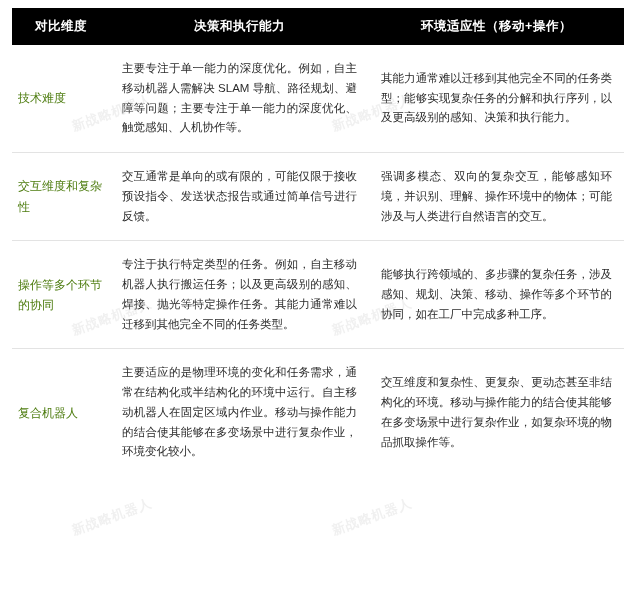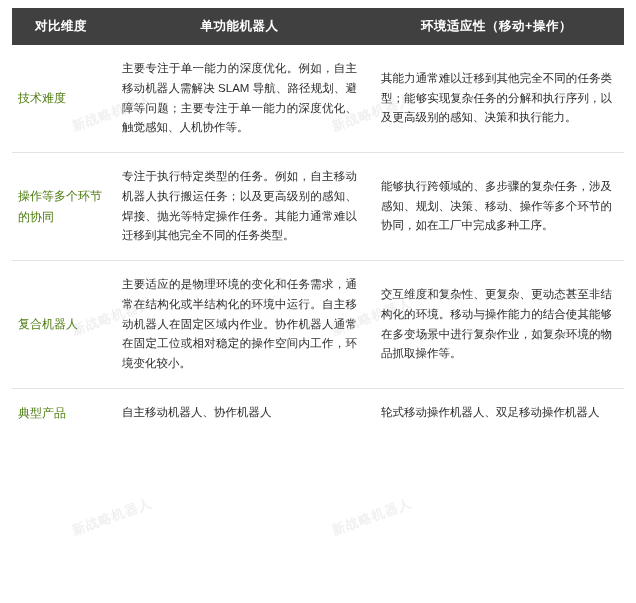--- a/index.html
+++ b/index.html
@@ -25,21 +25,21 @@
     width: 612px;
     margin: 8px 12px 0 12px;
     border-collapse: collapse;
     table-layout: fixed;
   }
   table.cmp col.c0 { width: 98px; }
   table.cmp col.c1 { width: 259px; }
   table.cmp col.c2 { width: 255px; }
 
   thead th {
-    background: #404040;
+    background: #000000;
     color: #ffffff;
     font-size: 12.5px;
     font-weight: bold;
     letter-spacing: 0.5px;
     padding: 10px 6px;
     text-align: center;
     vertical-align: middle;
     height: 36px;
     box-sizing: border-box;
     border: none;
@@ -104,41 +104,41 @@
 
   <table class="cmp">
     <colgroup>
       <col class="c0">
       <col class="c1">
       <col class="c2">
     </colgroup>
     <thead>
       <tr>
         <th class="h0">对比维度</th>
-        <th>单功能机器人</th>
+        <th>决策和执行能力</th>
         <th>环境适应性（移动+操作）</th>
       </tr>
     </thead>
     <tbody>
       <tr>
         <td class="label">技术难度</td>
         <td class="body">主要专注于单一能力的深度优化。例如，自主移动机器人需解决 SLAM 导航、路径规划、避障等问题；主要专注于单一能力的深度优化、触觉感知、人机协作等。</td>
         <td class="body">其能力通常难以迁移到其他完全不同的任务类型；能够实现复杂任务的分解和执行序列，以及更高级别的感知、决策和执行能力。</td>
       </tr>
       <tr>
+        <td class="label">交互维度和复杂性</td>
+        <td class="body">交互通常是单向的或有限的，可能仅限于接收预设指令、发送状态报告或通过简单信号进行反馈。</td>
+        <td class="body">强调多模态、双向的复杂交互，能够感知环境，并识别、理解、操作环境中的物体；可能涉及与人类进行自然语言的交互。</td>
+      </tr>
+      <tr>
         <td class="label">操作等多个环节的协同</td>
         <td class="body">专注于执行特定类型的任务。例如，自主移动机器人执行搬运任务；以及更高级别的感知、焊接、抛光等特定操作任务。其能力通常难以迁移到其他完全不同的任务类型。</td>
         <td class="body">能够执行跨领域的、多步骤的复杂任务，涉及感知、规划、决策、移动、操作等多个环节的协同，如在工厂中完成多种工序。</td>
       </tr>
       <tr>
         <td class="label">复合机器人</td>
-        <td class="body">主要适应的是物理环境的变化和任务需求，通常在结构化或半结构化的环境中运行。自主移动机器人在固定区域内作业。协作机器人通常在固定工位或相对稳定的操作空间内工作，环境变化较小。</td>
+        <td class="body">主要适应的是物理环境的变化和任务需求，通常在结构化或半结构化的环境中运行。自主移动机器人在固定区域内作业。移动与操作能力的结合使其能够在多变场景中进行复杂作业，环境变化较小。</td>
         <td class="body">交互维度和复杂性、更复杂、更动态甚至非结构化的环境。移动与操作能力的结合使其能够在多变场景中进行复杂作业，如复杂环境的物品抓取操作等。</td>
-      </tr>
-      <tr>
-        <td class="label">典型产品</td>
-        <td class="body">自主移动机器人、协作机器人</td>
-        <td class="body">轮式移动操作机器人、双足移动操作机器人</td>
       </tr>
     </tbody>
   </table>
 
 </div>
 
 </body></html>

